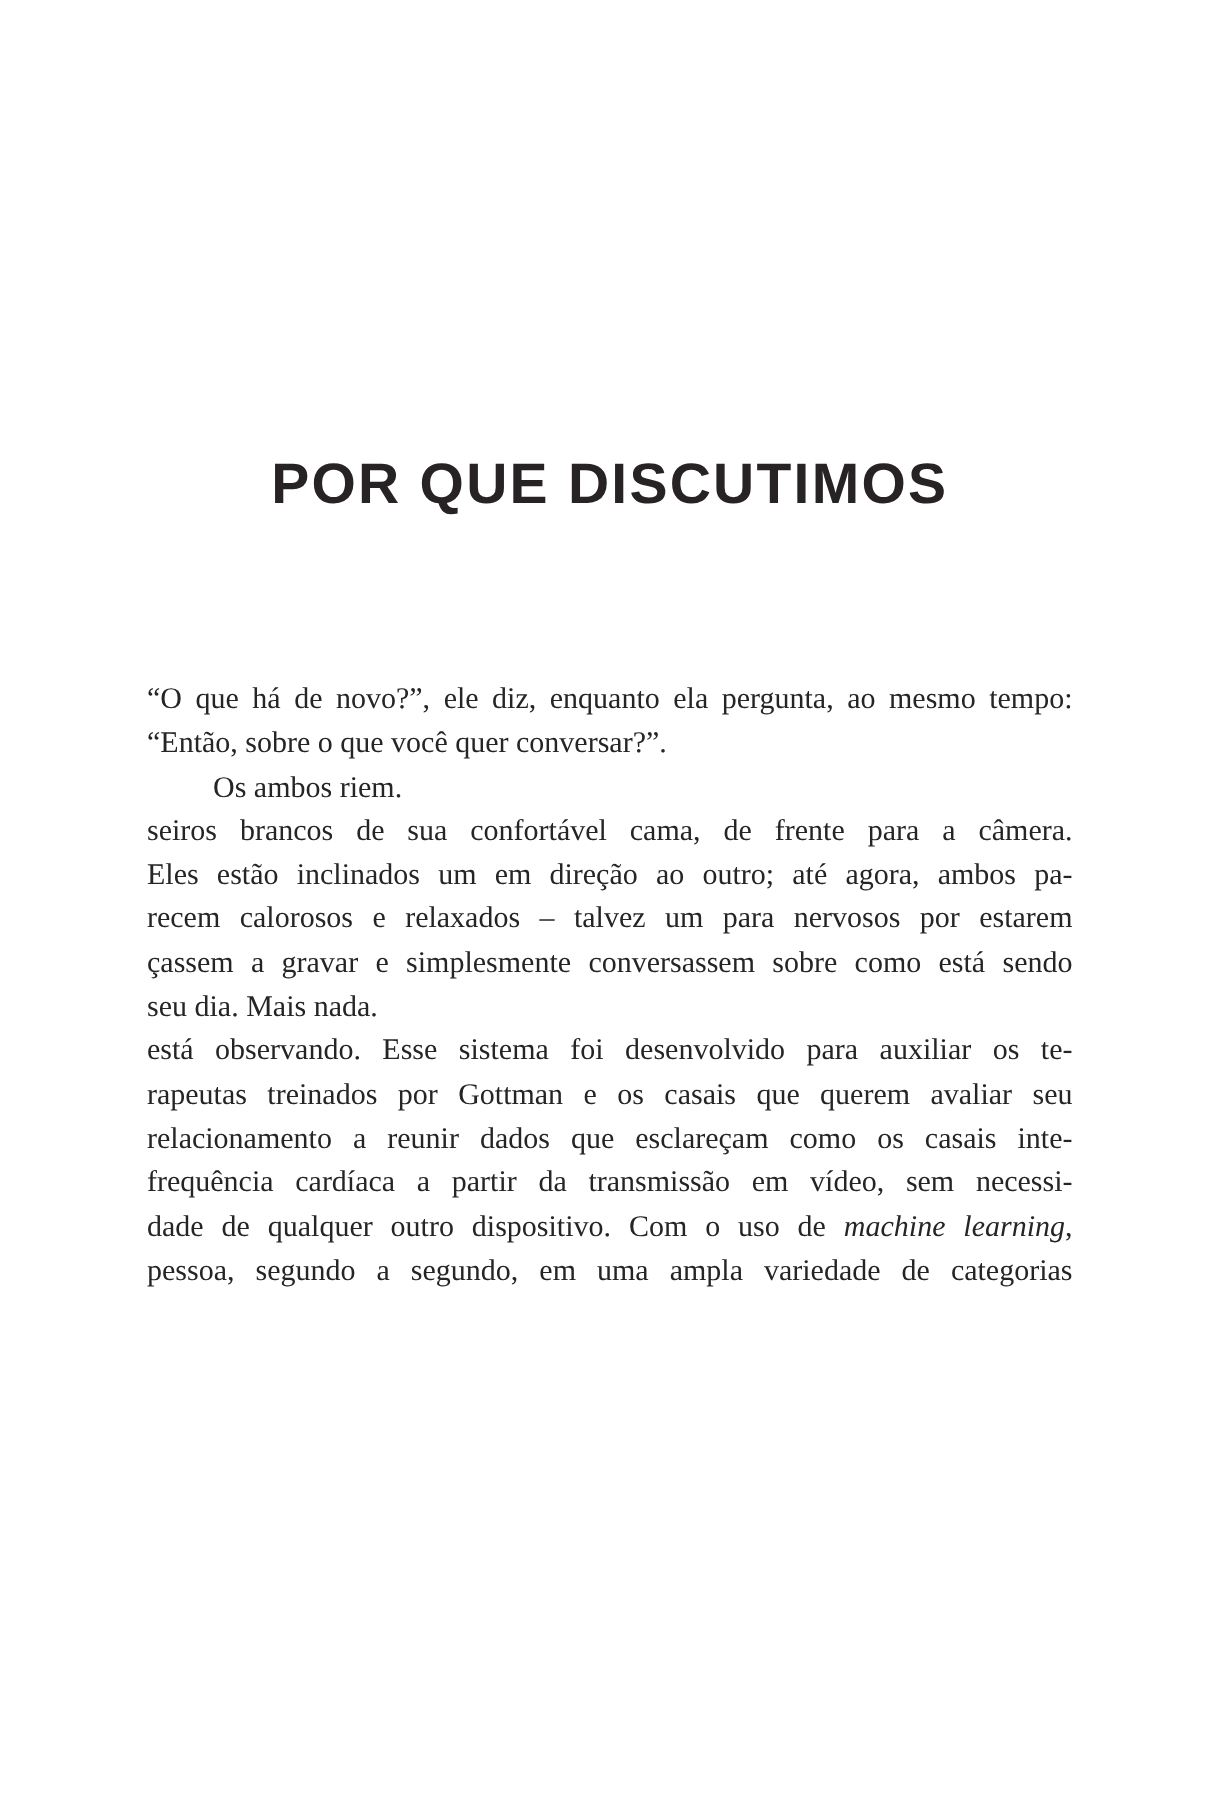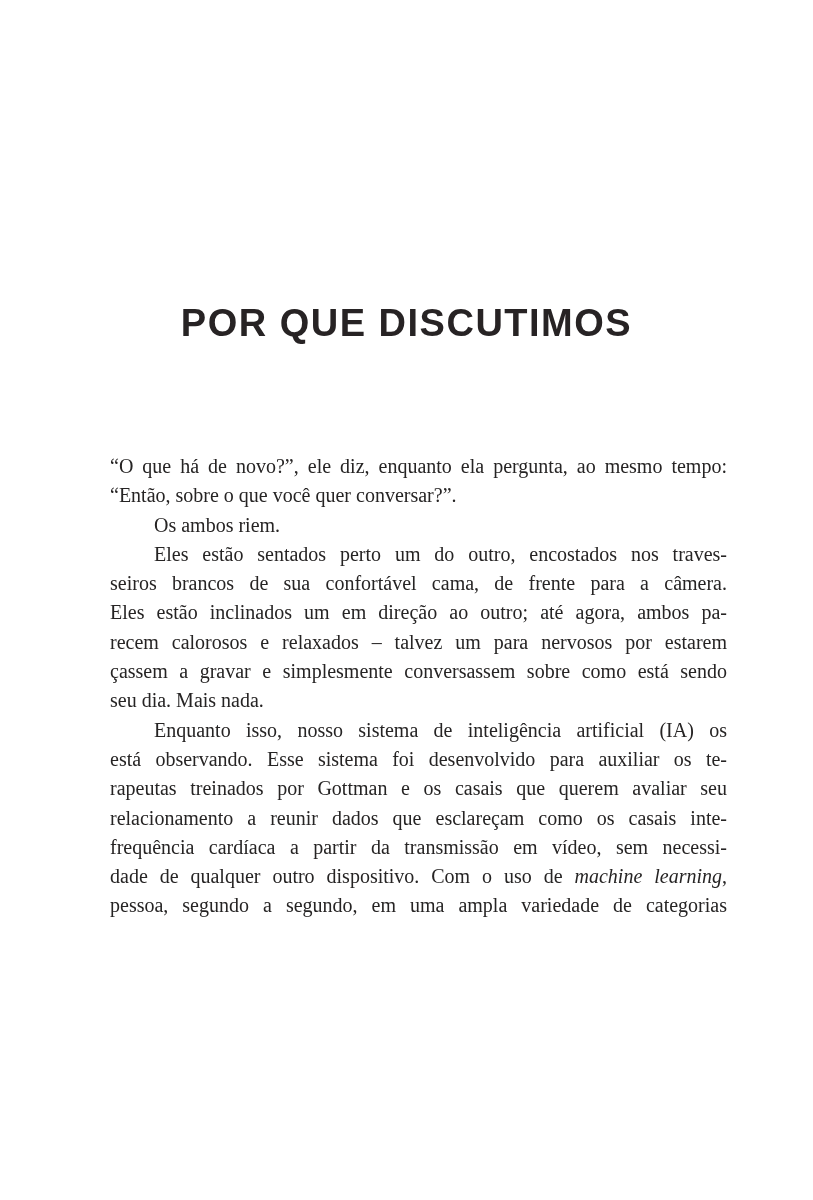--- a/index.html
+++ b/index.html
@@ -24,21 +24,21 @@
     font-weight: 700;
     font-size: 38px;
     line-height: 44px;
     letter-spacing: 1.5px;
     color: #272324;
     white-space: nowrap;
     margin-top: 43px;
   }
   .body-text {
     position: absolute;
-    left: 110px;
+    left: 98px;
     top: 452px;
     width: 617px;
     font-family: "Liberation Serif", "DejaVu Serif", serif;
     font-size: 20px;
     line-height: 29.3px;
     color: #262424;
   }
   .line {
     text-align: justify;
     text-align-last: justify;
@@ -58,27 +58,25 @@
 </style>
 </head>
 <body>
 
 <div class="page">
   <div class="chapter-title">POR QUE DISCUTIMOS</div>
   <div class="body-text">
       <div class="line">“O que há de novo?”, ele diz, enquanto ela pergunta, ao mesmo tempo:</div>
       <div class="line end">“Então, sobre o que você quer conversar?”.</div>
       <div class="line indent end">Os ambos riem.</div>
-      <div class="line indent">Eles estão sentados perto um do outro, encostados nos traves-</div>
       <div class="line">seiros brancos de sua confortável cama, de frente para a câmera.</div>
       <div class="line">Eles estão inclinados um em direção ao outro; até agora, ambos pa-</div>
       <div class="line">recem calorosos e relaxados – talvez um para nervosos por estarem</div>
       <div class="line">çassem a gravar e simplesmente conversassem sobre como está sendo</div>
       <div class="line end">seu dia. Mais nada.</div>
-      <div class="line indent">Enquanto isso, nosso sistema de inteligência artificial (IA) os</div>
       <div class="line">está observando. Esse sistema foi desenvolvido para auxiliar os te-</div>
       <div class="line">rapeutas treinados por Gottman e os casais que querem avaliar seu</div>
       <div class="line">relacionamento a reunir dados que esclareçam como os casais inte-</div>
       <div class="line">frequência cardíaca a partir da transmissão em vídeo, sem necessi-</div>
       <div class="line">dade de qualquer outro dispositivo. Com o uso de <i>machine learning</i>,</div>
       <div class="line">pessoa, segundo a segundo, em uma ampla variedade de categorias</div>
     </div>
 </div>
 
 </body></html>

